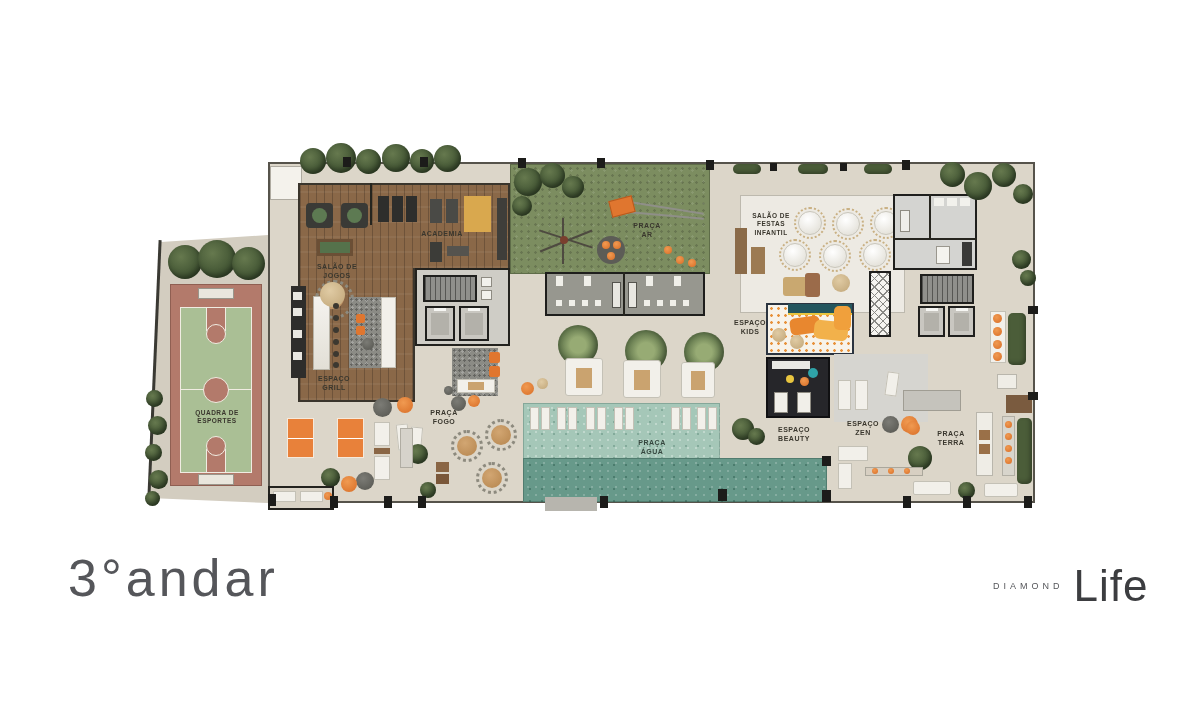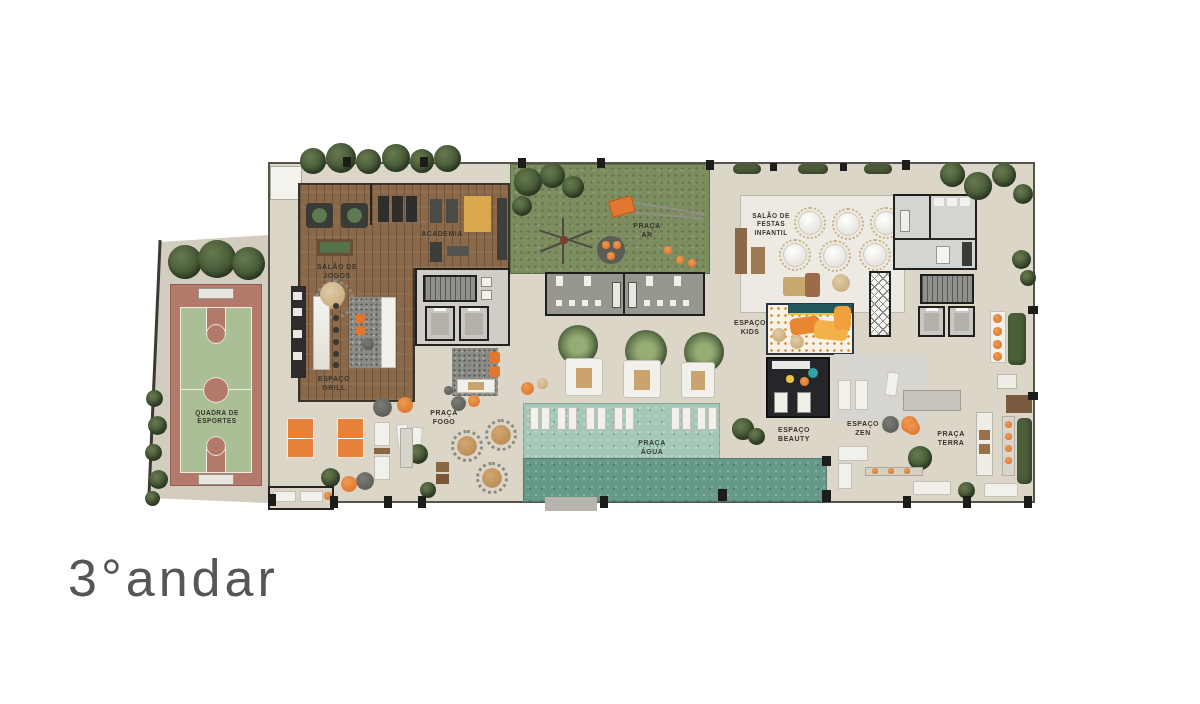--- a/index.html
+++ b/index.html
@@ -424,14 +424,18 @@
   <div class="a col" style="left:822px;top:456px;width:9px;height:10px;"></div>
   <div class="a col" style="left:822px;top:490px;width:9px;height:12px;"></div>
   <div class="a col" style="left:903px;top:496px;width:8px;height:12px;"></div>
   <div class="a col" style="left:963px;top:496px;width:8px;height:12px;"></div>
   <div class="a col" style="left:1024px;top:496px;width:8px;height:12px;"></div>
   <div class="a col" style="left:1028px;top:306px;width:10px;height:8px;"></div>
   <div class="a col" style="left:1028px;top:392px;width:10px;height:8px;"></div>
 
   <div class="a title" style="left:68px;top:548px;">3°andar</div>
 
+  <div class="a brand" style="left:993px;top:558px;height:56px;">
+    <span class="brand-prefix">DIAMOND</span>
+    <span class="brand-name">Life</span>
+  </div>
 
 </div>
 
 </body></html>

